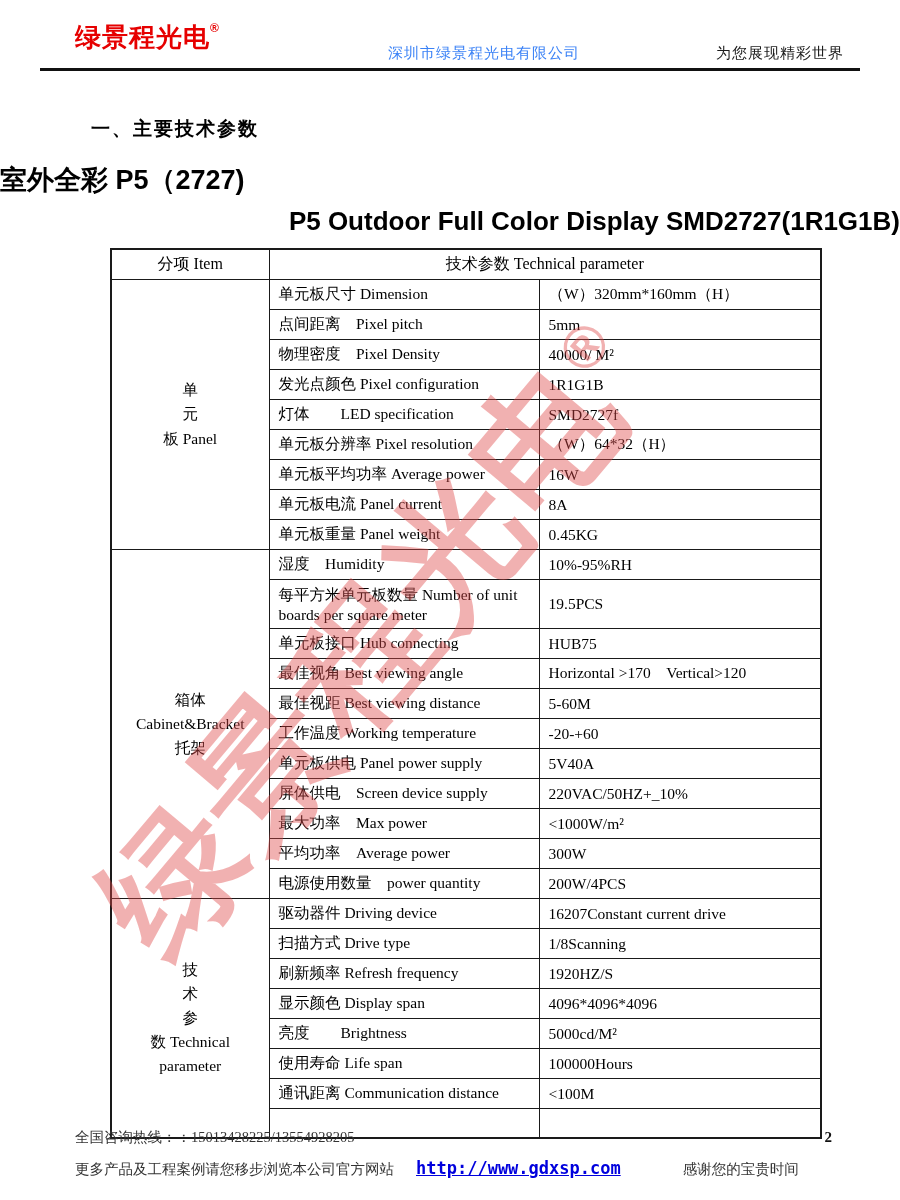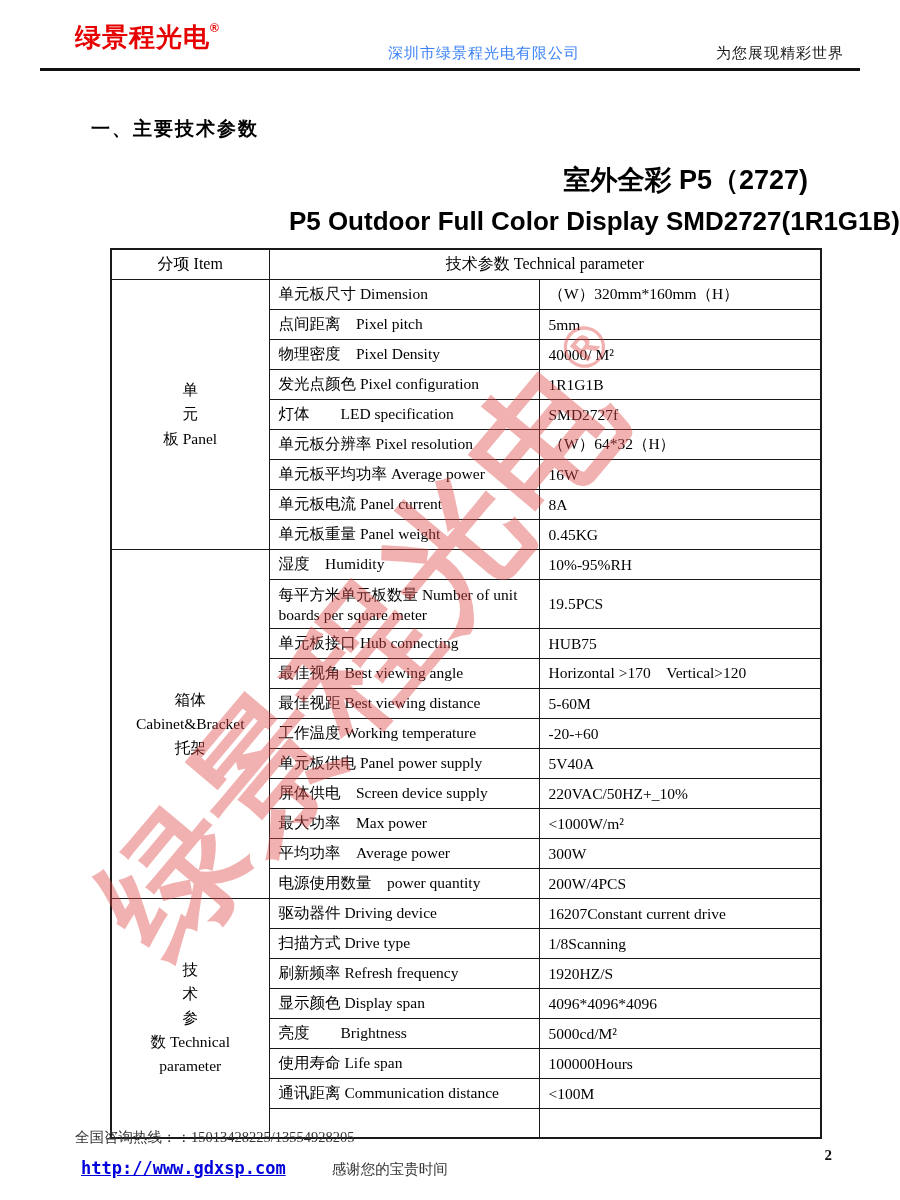--- a/index.html
+++ b/index.html
@@ -12,21 +12,21 @@
   
   .logo{left:75px;top:20px;font-family:"Liberation Sans",sans-serif;
     font-weight:bold;font-size:26px;color:#e60000;letter-spacing:1px;}
   .logo .reg{font-size:12px;vertical-align:14px;}
   .company{left:388px;top:44px;font-size:15px;color:#3b82f6;letter-spacing:1px;}
   .tagline{left:716px;top:44px;font-size:15px;color:#1a1a1a;letter-spacing:1px;}
   .header-rule{left:40px;top:68px;width:820px;height:3px;background:#111;}
 
   
   .section-heading{left:75px;top:116px;font-size:19px;font-weight:bold;letter-spacing:2px;margin-left:16px;}
-  .title-zh{left:0;top:162px;width:808px;text-align:right;
+  .title-zh{left:0;top:162px;width:808px;text-align:left;
     font-family:"Liberation Sans",sans-serif;font-weight:bold;font-size:27px;}
   .title-en{left:0;top:206px;width:900px;text-align:right;
     font-family:"Liberation Sans",sans-serif;font-weight:bold;font-size:26px;}
 
   
   .spec-table{left:110px;top:248px;width:710px;border-collapse:collapse;
     table-layout:fixed;border:2px solid #1a1a1a;}
   .spec-table td{border:1px solid #1a1a1a;font-size:15.5px;height:27px;
     padding:1px 6px;vertical-align:middle;overflow:hidden;}
   .spec-table .th{text-align:center;font-size:16px;}
@@ -38,27 +38,27 @@
 
   
   .watermark{left:420px;top:590px;width:900px;text-align:left;
     transform:translate(-50%,-50%) rotate(-50deg);
     font-family:"Liberation Sans",sans-serif;font-weight:bold;font-size:140px;
     letter-spacing:4px;white-space:nowrap;pointer-events:none;z-index:3;}
   .watermark .wm-reg{font-size:0.42em;vertical-align:0.95em;letter-spacing:0;}
 
   
   .footer-line1{left:75px;top:1128px;width:757px;display:flex;align-items:baseline;
-    font-size:14.5px;color:#333;flex-direction:column;}
+    font-size:14.5px;color:#333;}
   .footer-line1 .addr{margin-left:30px;}
   .footer-line1 .page-num{margin-left:auto;font-weight:bold;color:#111;font-size:15px;}
   .footer-line2{left:75px;top:1158px;width:780px;font-size:14.5px;color:#333;
     display:flex;align-items:baseline;}
   .footer-line2 .site-link{font-family:"DejaVu Sans Mono",monospace;font-weight:bold;
-    font-size:17px;text-decoration:underline;margin:0 6px;}
+    font-size:17px;text-decoration:underline;margin:0 22px;}
   .footer-line2 .thanks{margin-left:40px;}
 </style>
 </head>
 <body>
 
 <div class="abs logo" style="color: rgb(230, 0, 0);">
   <span>绿景程光电</span><span class="reg">®</span>
 </div>
 <div class="abs company">深圳市绿景程光电有限公司</div>
 <div class="abs tagline">为您展现精彩世界</div>
@@ -213,15 +213,16 @@
 
 <div class="abs watermark" style="color: rgb(224, 72, 72); opacity: 0.42;">
   <span>绿景程光电</span><span class="wm-reg">®</span>
 </div>
 
 <div class="abs footer-line1">
   <span>全国咨询热线：：15013428225/13554928205</span>
   <span class="page-num">2</span>
 </div>
 <div class="abs footer-line2">
+  <span>更多产品及工程案例请您移步浏览本公司官方网站</span>
   <a href="#" class="site-link" style="color: rgb(0, 0, 221);">http://www.gdxsp.com</a>
   <span class="thanks">感谢您的宝贵时间</span>
 </div>
 
 </body></html>

